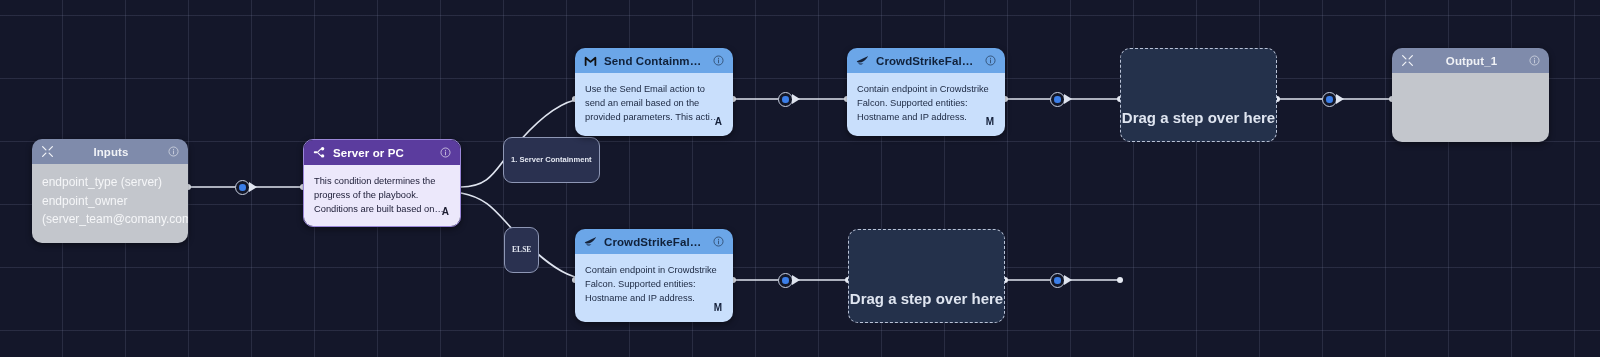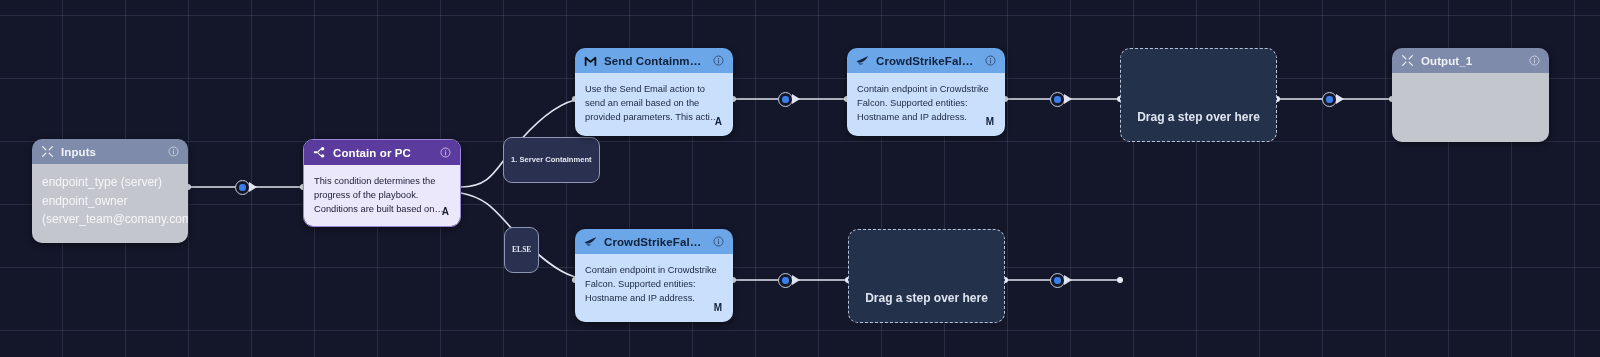--- a/index.html
+++ b/index.html
@@ -83,21 +83,21 @@
   }
   .node-icon {
     width: 13px; height: 13px;
     flex: 0 0 auto;
     display: flex;
     align-items: center;
     justify-content: center;
   }
 
   
-  .node-io .node-header { background: #7f8bab; color: #f0f2f6; }
+  .node-io .node-header { background: #7f8bab; color: #f0f2f6; text-align: center; }
   .node-io .node-body   { background: #c3c6cc; color: #f2f4f7; }
   .io-lines { font-size: 12px; line-height: 1.55; color: #f5f6f8; }
 
   
   .node-cond .node-header { background: #5b3c9e; color: #ffffff; }
   .node-cond .node-body   { background: #ece8fb; color: #20203a; }
   .node-cond { border: 1px solid #9a86d8; }
   .node-cond .node-badge  { color: #1c1c30; }
 
   
@@ -109,21 +109,21 @@
   .node-placeholder {
     background: #24314b;
     border: 1.5px dashed #b9c2d6;
     border-radius: 10px;
     display: flex;
     align-items: center;
     justify-content: center;
     box-shadow: none;
   }
   .node-placeholder span {
-    font-size: 12px;
+    font-size: 15px;
     font-weight: bold;
     color: #dfe5f0;
     margin-top: 44px;
   }
 
   
   .branch-label {
     position: absolute;
     background: #2a3150;
     border: 1px solid #8e97b5;
@@ -268,21 +268,21 @@
     <div class="node-header">
       <span class="node-icon">
         <svg viewBox="0 0 16 16" width="13" height="13" fill="#ffffff">
           <rect x="1" y="6.6" width="4.4" height="2.4" rx="1"></rect>
           <circle cx="11.8" cy="3.4" r="2.1"></circle>
           <circle cx="11.8" cy="12.2" r="2.1"></circle>
           <path d="M5.4 7.8 L9.8 3.4" stroke="#ffffff" stroke-width="1.3" fill="none"></path>
           <path d="M5.4 7.8 L9.8 12.2" stroke="#ffffff" stroke-width="1.3" fill="none"></path>
         </svg>
       </span>
-      <span class="node-title">Contain or PC</span>
+      <span class="node-title">Server or PC</span>
       <span class="info-icon">
         <svg viewBox="0 0 16 16" width="11" height="11" fill="none" stroke="#ffffff" stroke-width="1.2">
           <circle cx="8" cy="8" r="6.6"></circle>
             <path d="M8 7.2 L8 11.4" stroke-linecap="round"></path>
             <circle cx="8" cy="4.9" r="0.75" fill="#ffffff" stroke="none"></circle>
         </svg>
       </span>
     </div>
     <div class="node-body">
       <div class="node-desc">This condition determines the progress of the playbook. Conditions are built based on cases data (cases, alerts, vents, entities a…</div>

